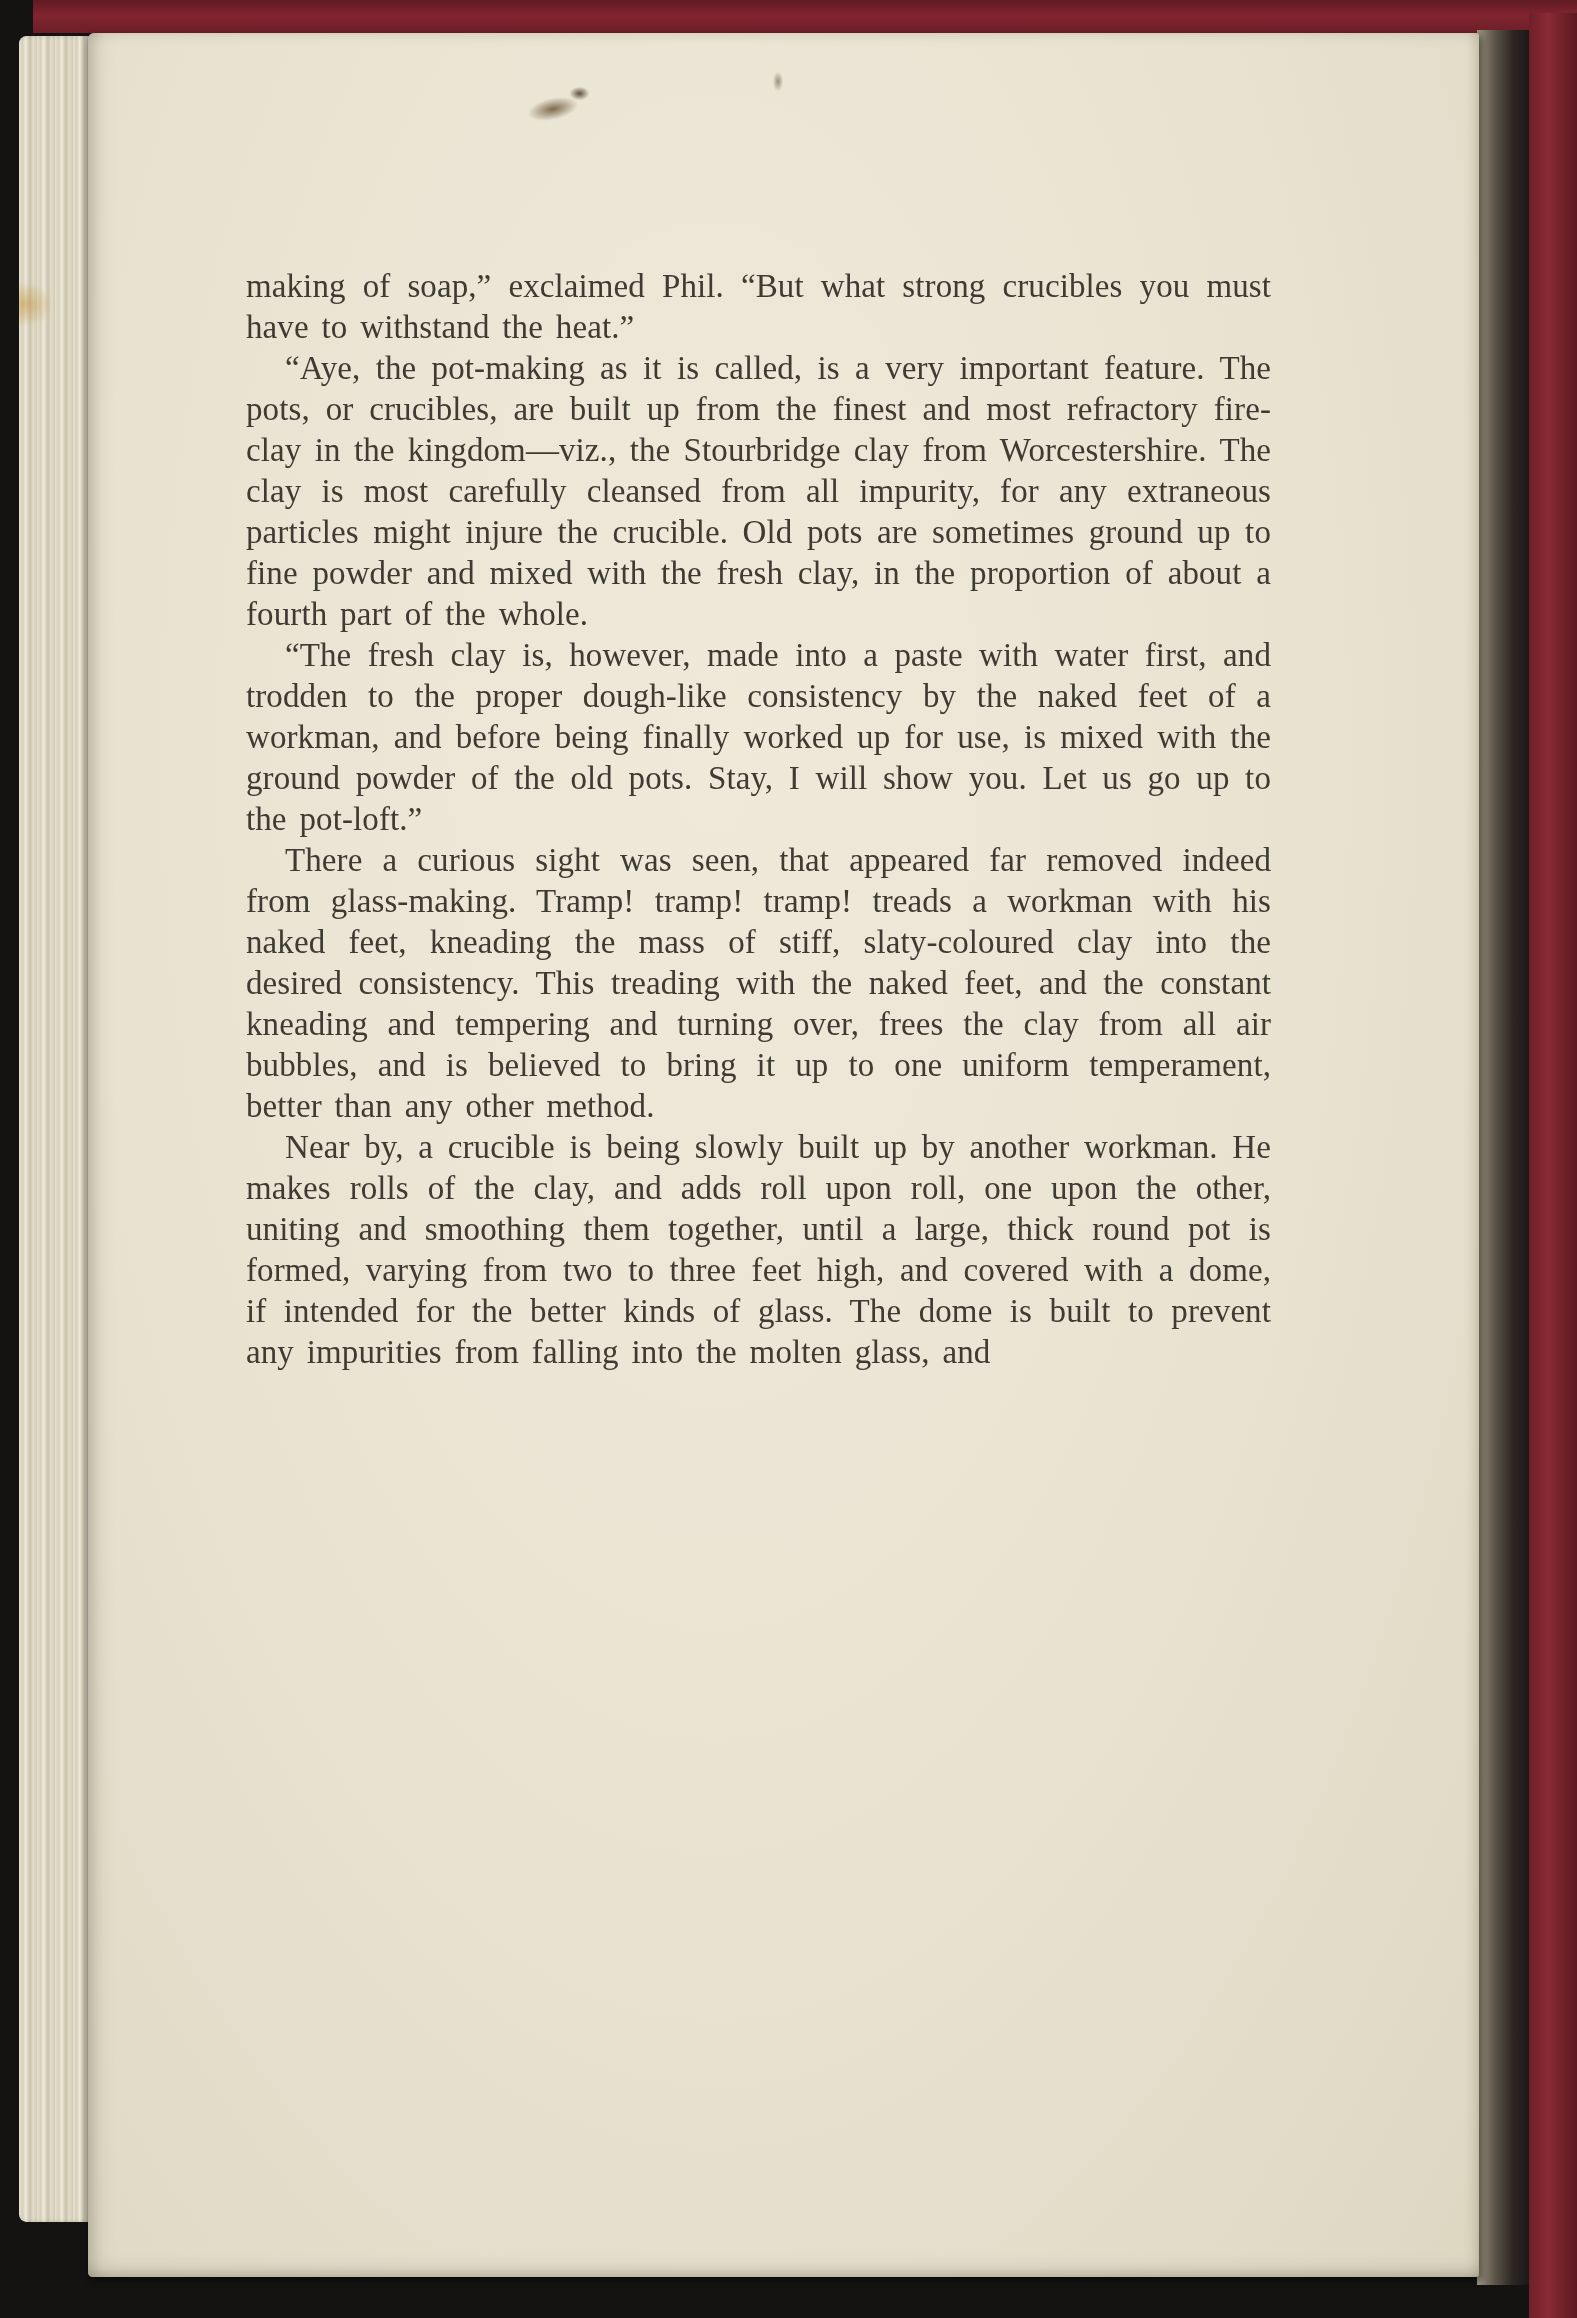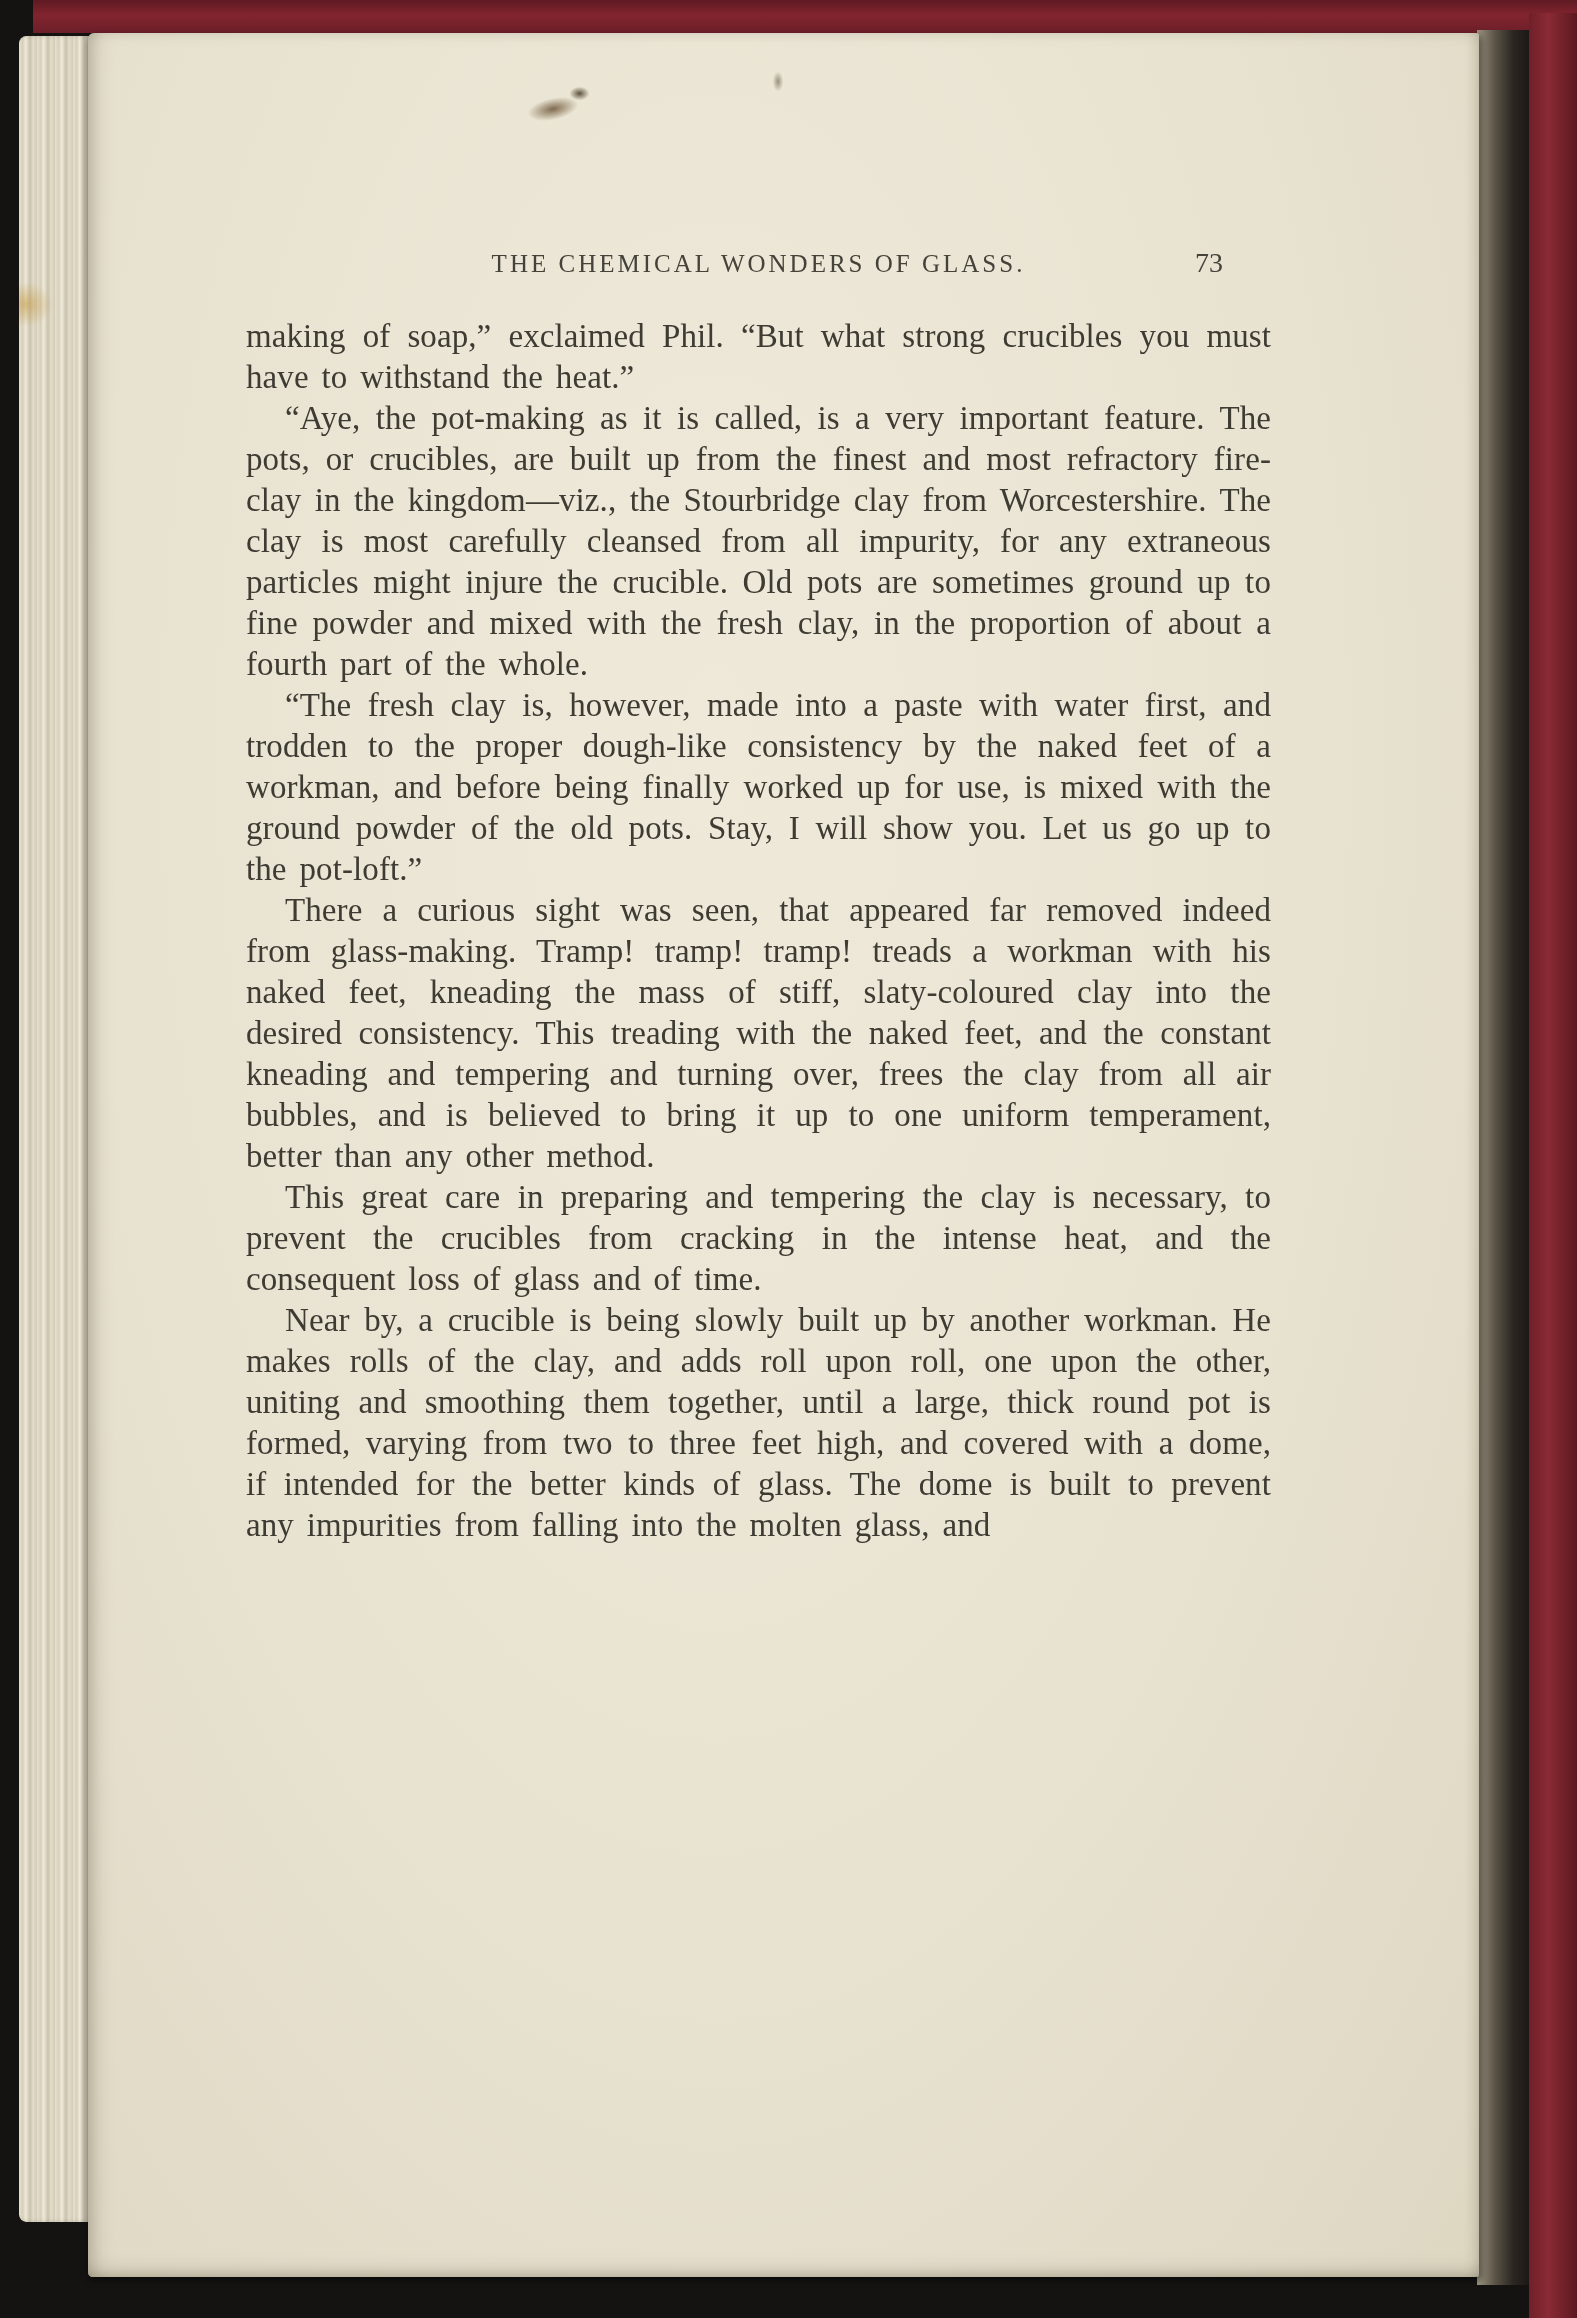--- a/index.html
+++ b/index.html
@@ -143,29 +143,24 @@
   <div class="page-edges">
     <div class="edge-stain"></div>
   </div>
 
   <div class="page">
     <div class="stain stain-a"></div>
     <div class="stain stain-b"></div>
     <div class="stain stain-c"></div>
 
     <div class="text-block">
-      <div class="running-header">
-        <span class="header-title">THE CHEMICAL WONDERS OF GLASS.</span>
-        <span class="page-number">73</span>
-      </div>
 
       <div class="body-text">
         <p class="para no-indent">making of soap,” exclaimed Phil. “But what strong crucibles you must have to withstand the heat.”</p>
         <p class="para">“Aye, the pot-making as it is called, is a very important feature. The pots, or crucibles, are built up from the finest and most refractory fire-clay in the kingdom—viz., the Stourbridge clay from Worcestershire. The clay is most carefully cleansed from all impurity, for any extraneous particles might injure the crucible. Old pots are sometimes ground up to fine powder and mixed with the fresh clay, in the proportion of about a fourth part of the whole.</p>
         <p class="para">“The fresh clay is, however, made into a paste with water first, and trodden to the proper dough-like consistency by the naked feet of a workman, and before being finally worked up for use, is mixed with the ground powder of the old pots. Stay, I will show you. Let us go up to the pot-loft.”</p>
         <p class="para">There a curious sight was seen, that appeared far removed indeed from glass-making. Tramp! tramp! tramp! treads a workman with his naked feet, kneading the mass of stiff, slaty-coloured clay into the desired consistency. This treading with the naked feet, and the constant kneading and tempering and turning over, frees the clay from all air bubbles, and is believed to bring it up to one uniform temperament, better than any other method.</p>
-        <p class="para">This great care in preparing and tempering the clay is necessary, to prevent the crucibles from cracking in the intense heat, and the consequent loss of glass and of time.</p>
         <p class="para">Near by, a crucible is being slowly built up by another workman. He makes rolls of the clay, and adds roll upon roll, one upon the other, uniting and smoothing them together, until a large, thick round pot is formed, varying from two to three feet high, and covered with a dome, if intended for the better kinds of glass. The dome is built to prevent any impurities from falling into the molten glass, and</p>
       </div>
     </div>
   </div>
 </div>
 
 
 </body></html>

